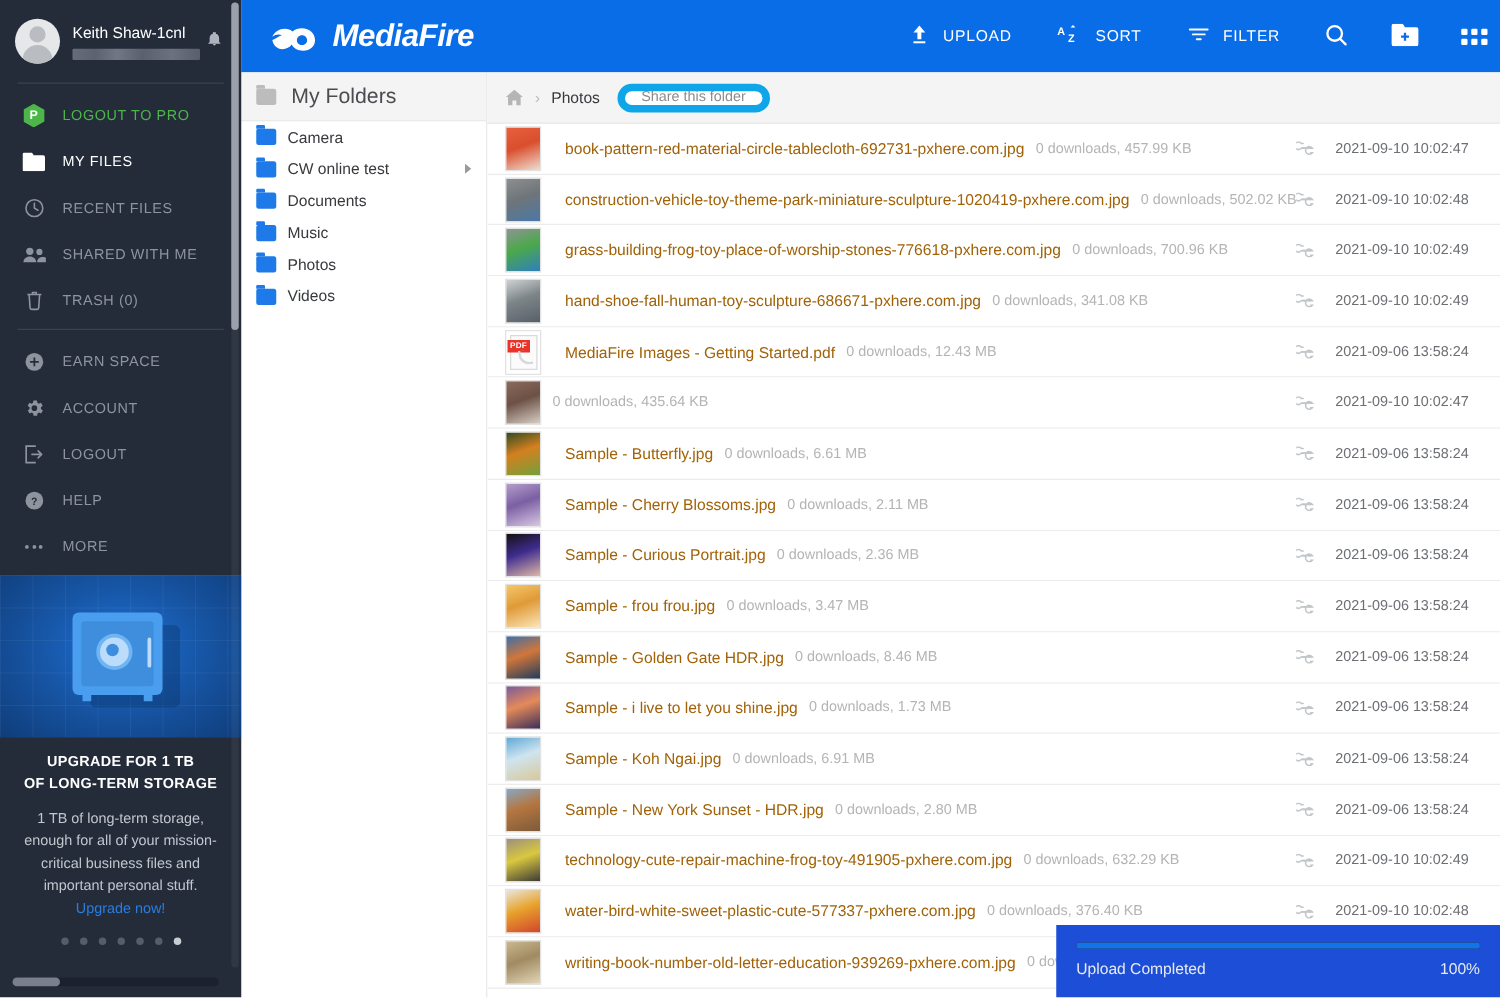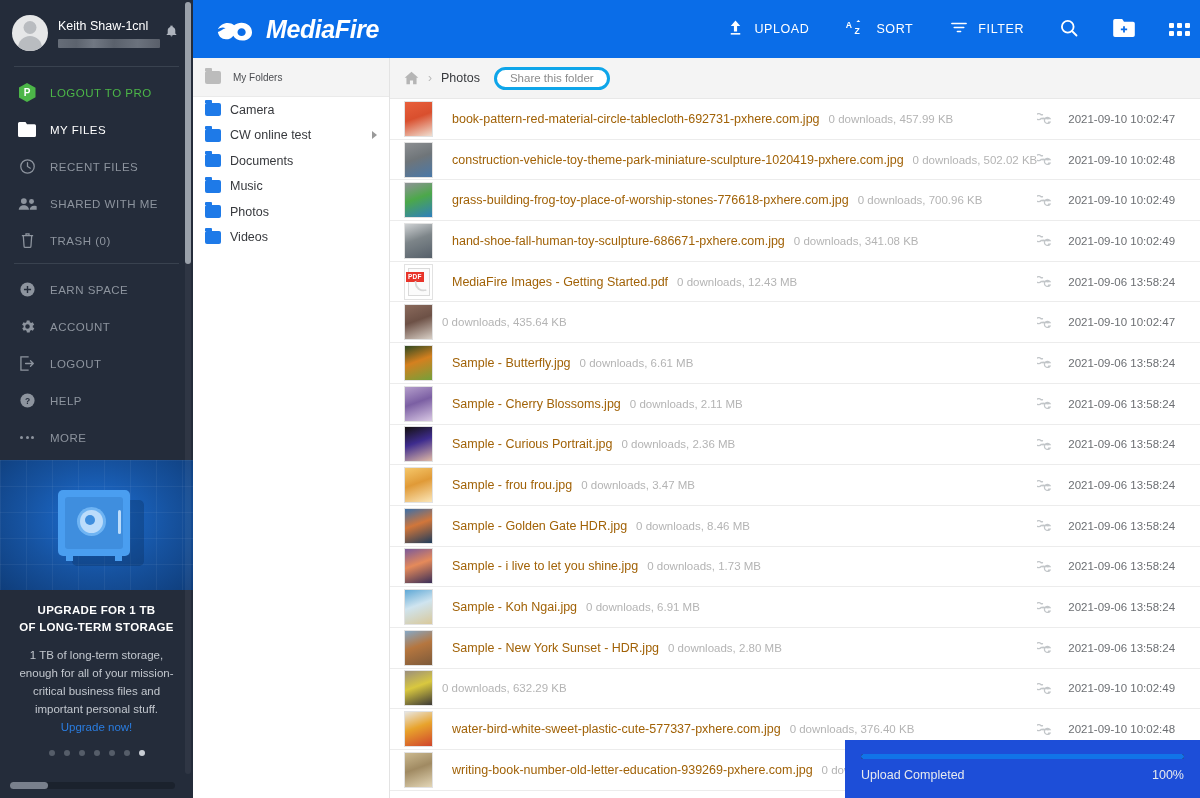--- a/index.html
+++ b/index.html
@@ -174,38 +174,38 @@
     width: 16px; height: 13px; flex: 0 0 16px; background: #1e7ae8;
     border-radius: 1.5px 2px 2px 2px; position: relative;
   }
   .folder-ico::before {
     content:""; position:absolute; left:0; top:-3px; width:7px; height:3px;
     background:#1e7ae8; border-radius:1px 1px 0 0;
   }
   .folder-ico.grey { background: #bcbcbc; }
   .folder-ico.grey::before { background: #bcbcbc; }
   .tree-label { margin-left: 9px; font-size: 12.5px; color: #37393d; }
-  .tree-root .tree-label { font-size: 10px; color: #4a4c50; margin-left: 12px; }
+  .tree-root .tree-label { font-size: 17px; color: #4a4c50; margin-left: 12px; }
   .tree-caret {
     position: absolute; right: 12px; width: 0; height: 0;
     border-left: 5px solid #9a9a9a; border-top: 4px solid transparent; border-bottom: 4px solid transparent;
   }
 
   
   .files { flex: 1 1 auto; display: flex; flex-direction: column; min-width: 0; background:#fff; }
   .crumbbar {
     height: 41px; flex: 0 0 41px; background: #f4f4f4;
     border-bottom: 1px solid #e8e8e8;
     display: flex; align-items: center; padding-left: 14px;
   }
   .home-ico { color: #b5b5b5; display:flex; }
   .crumb-sep { color: #b9b9b9; font-size: 12px; margin: 0 9px; }
   .crumb-cur { font-size: 12.5px; color: #37393d; }
   .share-btn {
-    margin-left: 14px; height: 23px; border: 3px solid #0ea5e9; border-radius: 12px;
+    margin-left: 14px; height: 23px; border: 6px solid #0ea5e9; border-radius: 12px;
     background: #ffffff; display: flex; align-items: center; padding: 0 13px;
     font-size: 11.5px; color: #8c8c8c;
   }
 
   .list { flex: 1 1 auto; overflow: hidden; position: relative; }
   .row {
     display: flex; align-items: center; height: 40.7px;
     border-bottom: 1px solid #ececec; padding-left: 14px; background: #fff;
   }
   .thumb {
@@ -807,20 +807,21 @@
                 <span class="fdate">2021-09-06 13:58:24</span>
                 <span class="kebab">
                   <i></i>
                   <i></i>
                   <i></i>
                 </span>
               </span>
             </div>
             <div class="row">
               <div class="thumb" style="background:linear-gradient(160deg,#9b8f7d 0%,#d9c83f 45%,#3d3a36 100%);"></div>
+              <span class="fname">technology-cute-repair-machine-frog-toy-491905-pxhere.com.jpg</span>
               <span class="fmeta">0 downloads, 632.29 KB</span>
               <span class="row-right">
                 <span class="link-ico">
                   <svg width="17" height="11" viewBox="0 0 24 14" fill="none" stroke="currentColor" stroke-width="1.8" stroke-linecap="round">
                     <path d="M9.5 7H5.8a4.3 4.3 0 1 1 0-5.3h2"></path>
                     <path d="M14.5 7h3.7a4.3 4.3 0 1 0 0 5.3h-2"></path>
                     <path d="M8 7h8"></path>
                   </svg>
                 </span>
                 <span class="fdate">2021-09-10 10:02:49</span>

